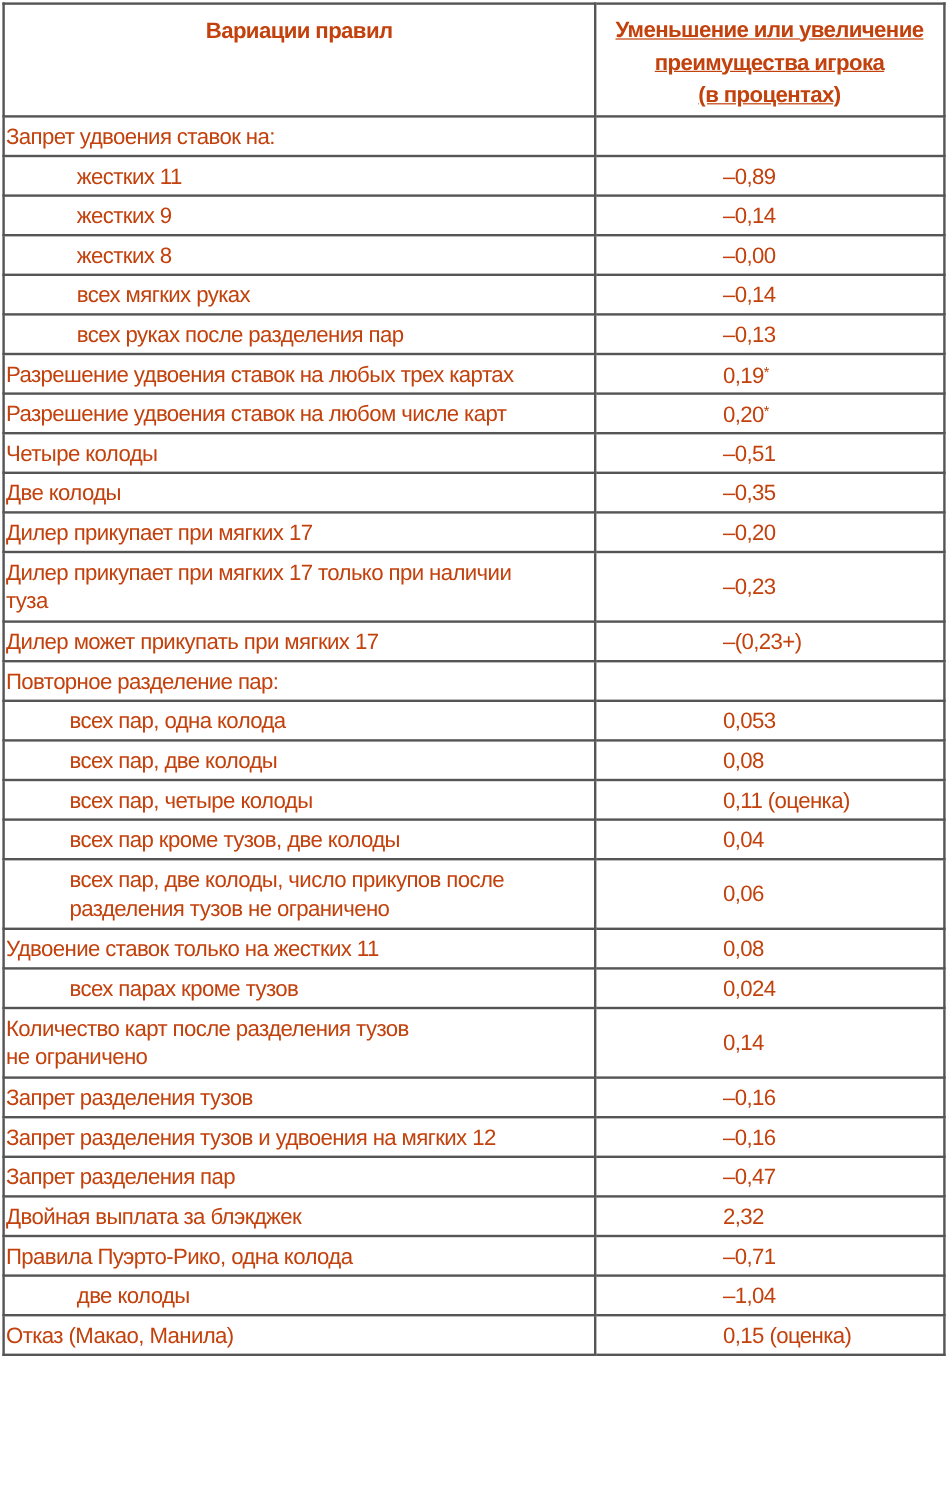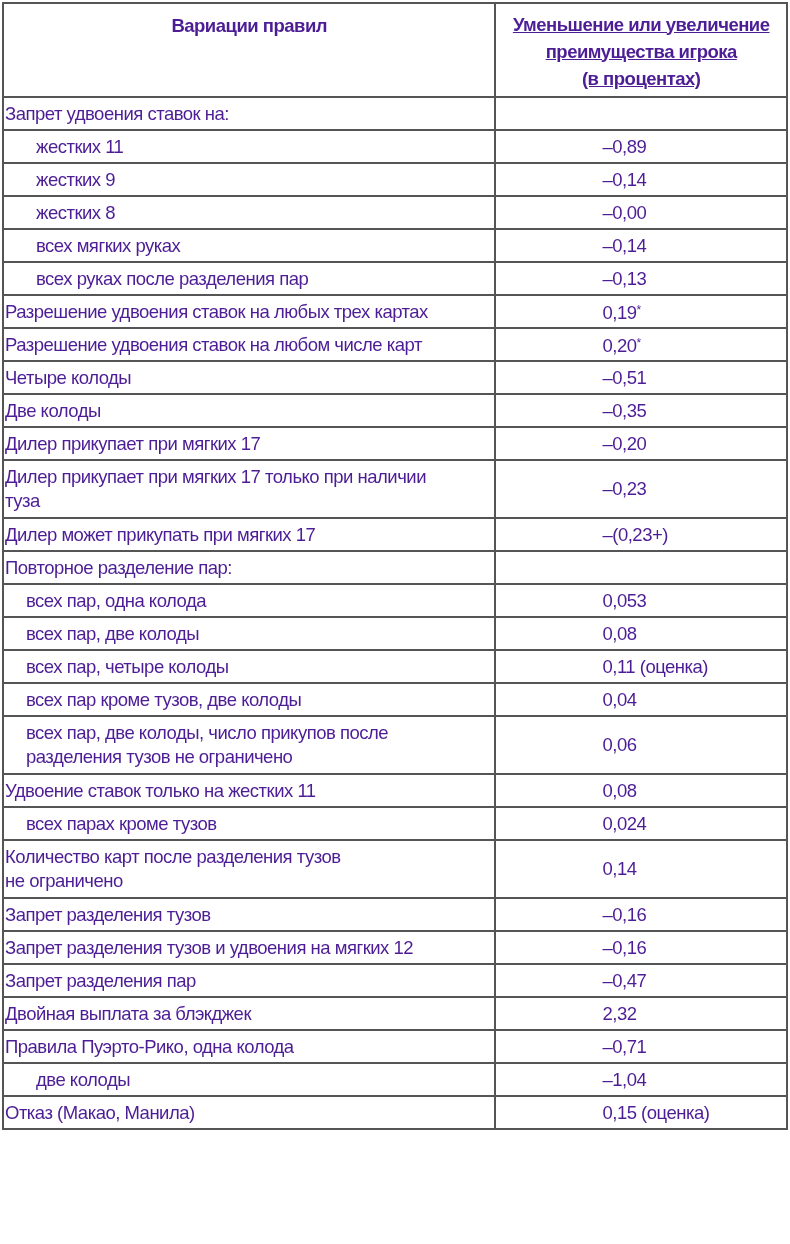--- a/index.html
+++ b/index.html
@@ -10,21 +10,21 @@
       height: 1244px;
       background: #ffffff;
     }
     table {
       position: absolute;
       left: 2px;
       top: 2px;
       width: 786px;
       border-collapse: collapse;
       font-family: "Liberation Sans", sans-serif;
-      color: #4c1d95;
+      color: #c2410c;
       font-size: 18.5px;
       letter-spacing: -0.5px;
     }
     th, td {
       border: 2px solid #555555;
       padding: 0;
       vertical-align: middle;
     }
     th {
       font-weight: bold;
@@ -32,22 +32,22 @@
       line-height: 27px;
       text-align: center;
       height: 84px;
       padding-top: 2px;
     }
     th.c1 { width: 492px; vertical-align: top; padding-top: 8px; }
     th.c2 { width: 290px; text-decoration: underline; }
     td { height: 31px; line-height: 24px; }
     tr.tall td { height: 56px; }
     td.label { padding-left: 1px; }
-    td.label.ind1 { padding-left: 32px; }
-    td.label.ind2 { padding-left: 22px; }
+    td.label.ind1 { padding-left: 60px; }
+    td.label.ind2 { padding-left: 54px; }
     td.val { padding-left: 106px; }
     td.val.pos { }
     .sup { font-size: 12px; vertical-align: 5px; }
   </style>
 </head>
 <body>
 
 <div class="page">
   <table>
     <thead>

